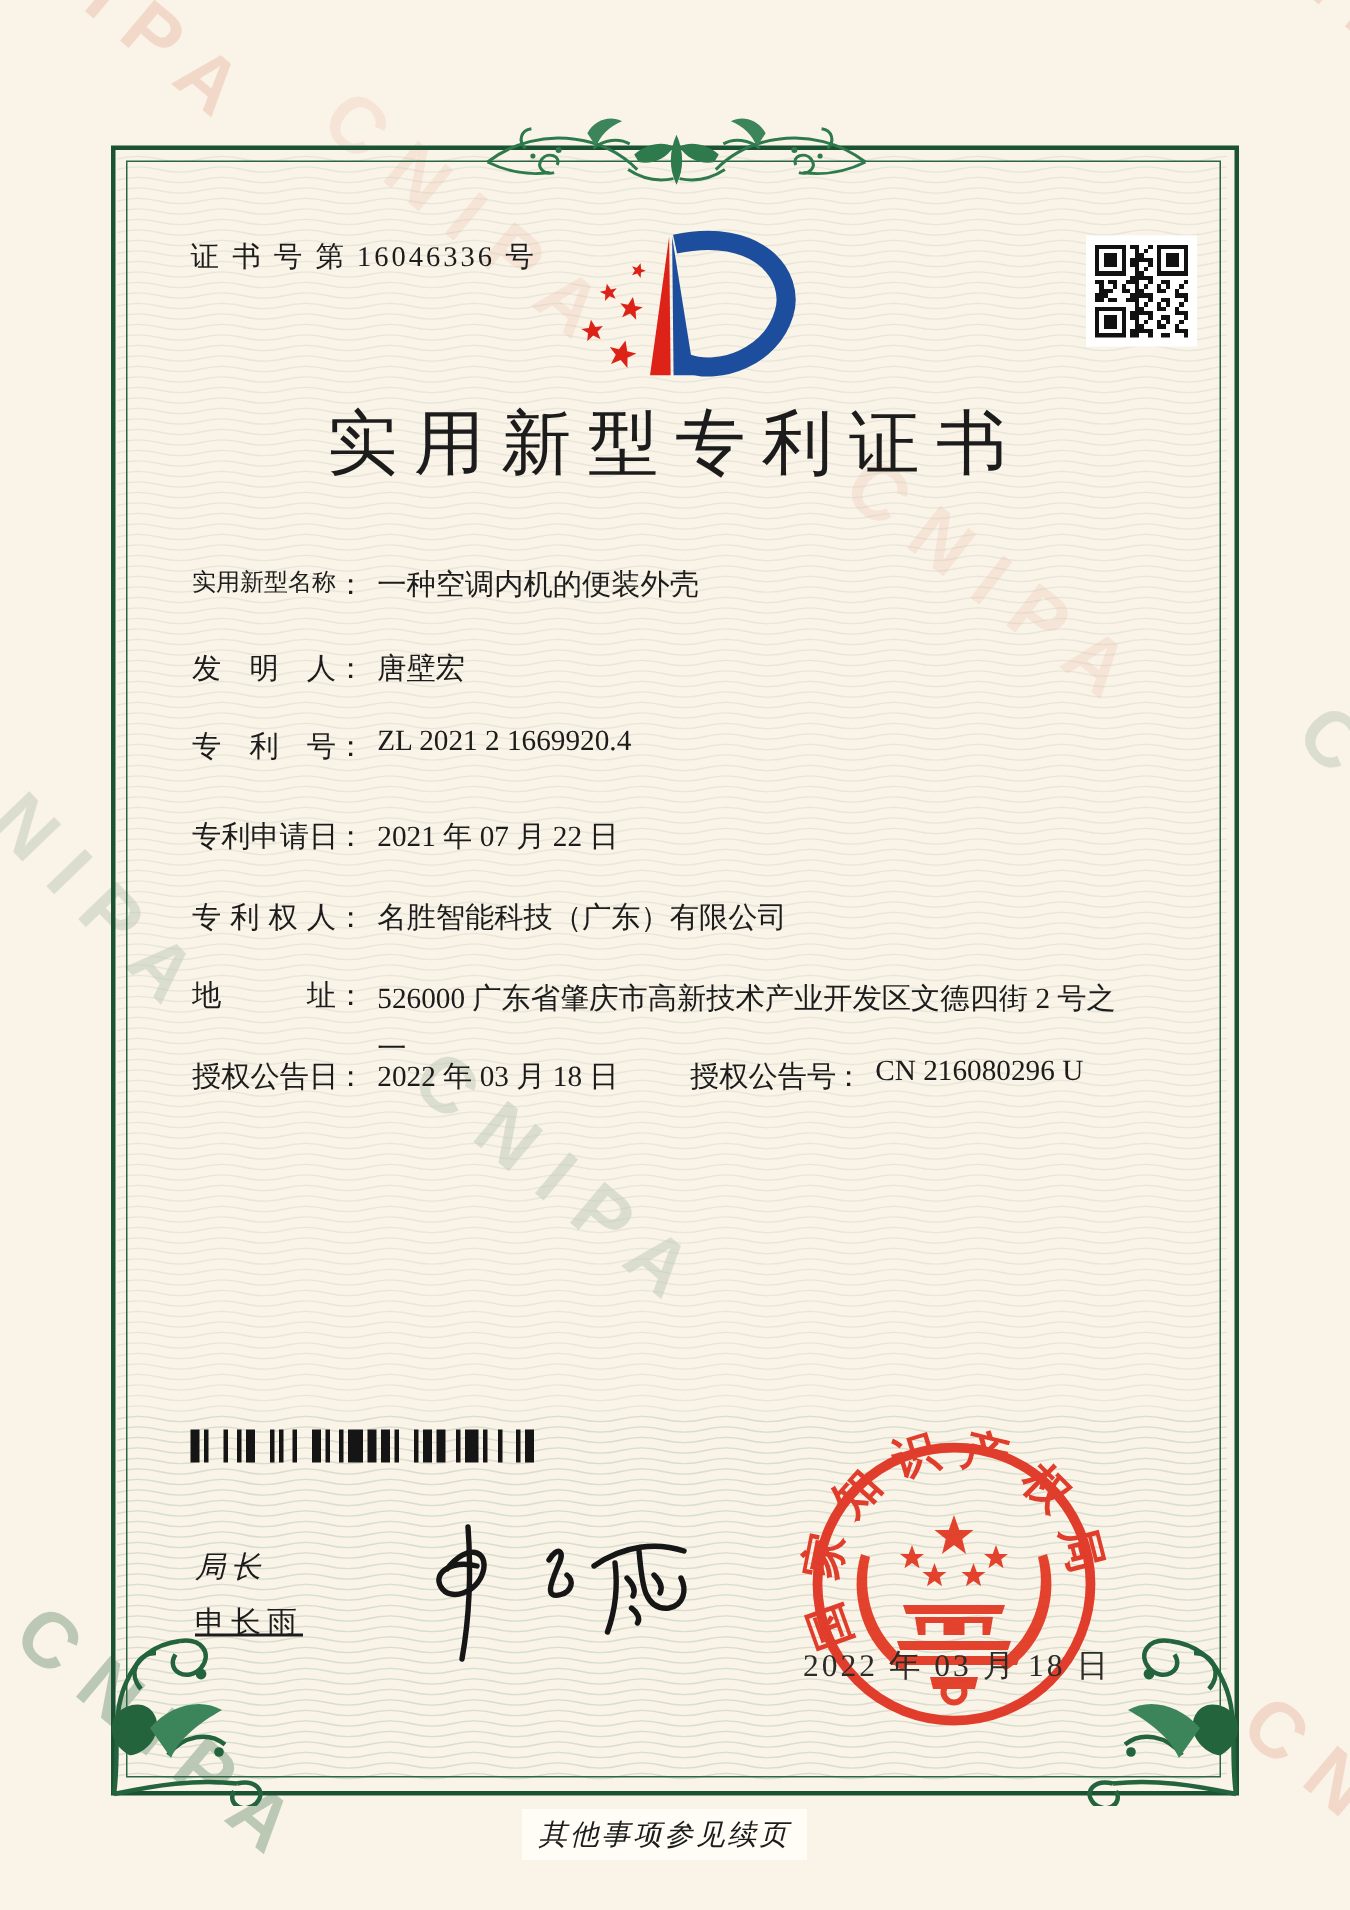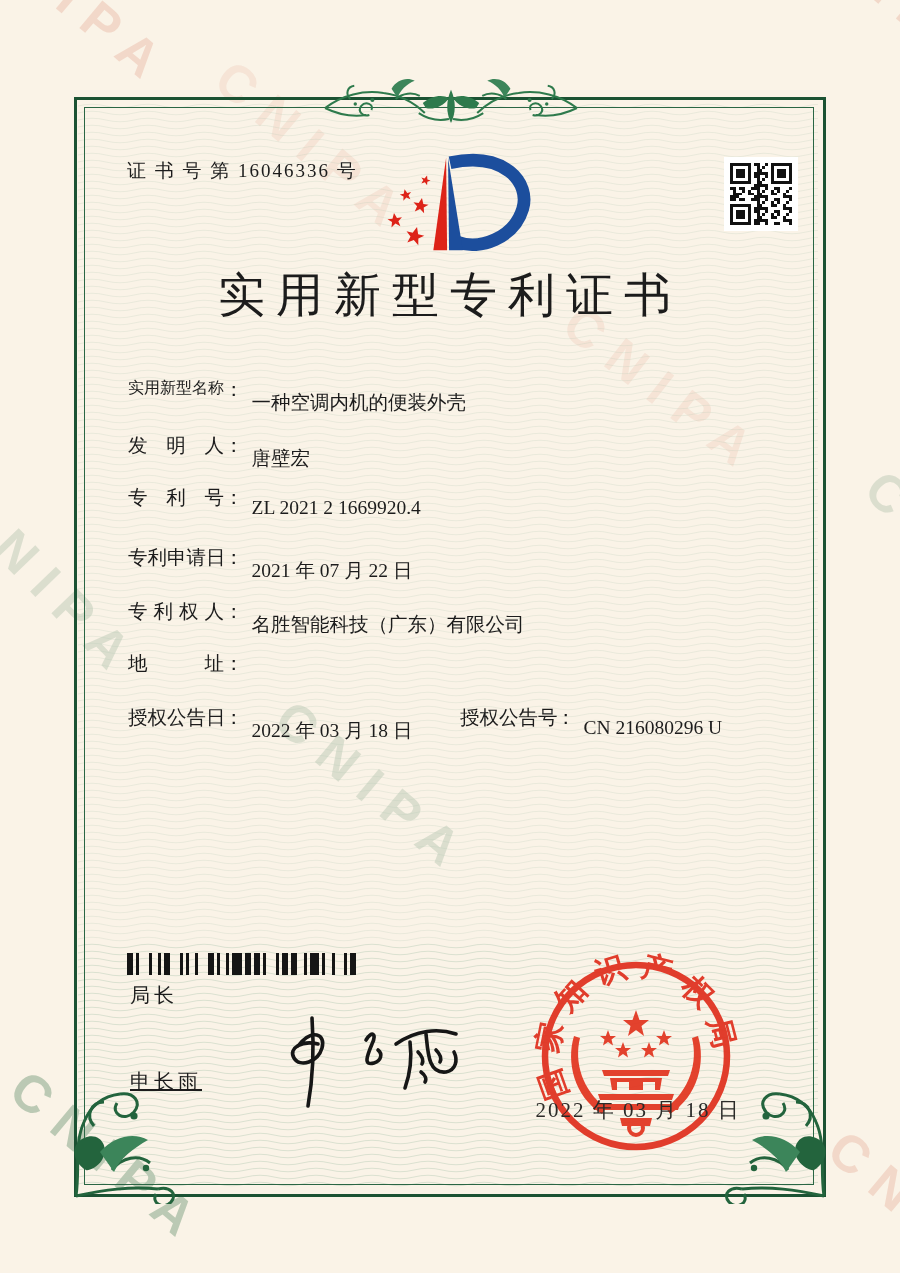--- a/index.html
+++ b/index.html
@@ -42,35 +42,35 @@
   .title{position:absolute;left:0;right:0;top:264px;text-align:center;
     font-size:47px;font-weight:normal;letter-spacing:11px;z-index:4;}
 
   
   .rows{position:absolute;left:128px;top:0;width:690px;z-index:4;font-size:19.5px;}
   .row{position:absolute;left:0;white-space:nowrap;}
   .flabel{display:inline-block;width:96px;text-align:justify;text-align-last:justify;
     white-space:nowrap;vertical-align:top;}
   .flabel.f6{font-size:16px;letter-spacing:0;padding-top:2px;}
   .colon{display:inline-block;margin-right:8px;vertical-align:top;}
-  .fvalue{display:inline-block;vertical-align:top;white-space:normal;margin-top:13px;}
+  .fvalue{display:inline-block;vertical-align:top;white-space:normal;}
   .addr-lines{display:inline-block;vertical-align:top;line-height:33px;}
   .grant2{position:absolute;left:332px;top:0;white-space:nowrap;}
 
   
   .bodytext{position:absolute;left:128px;top:742px;width:664px;z-index:4;
     font-size:19.5px;line-height:38px;font-style:italic;text-align:justify;}
   .bodytext p{margin:0;text-indent:2em;}
 
   
   .barcode{position:absolute;left:127px;top:953px;width:236px;height:22px;
     display:flex;align-items:stretch;z-index:4;}
 
   
-  .director-title{position:absolute;left:130px;top:982px;font-size:20px;letter-spacing:4px;z-index:4;}
+  .director-title{position:absolute;left:130px;top:1031px;font-size:20px;letter-spacing:4px;z-index:4;font-style:italic;}
   .director-name{position:absolute;left:130px;top:1068px;font-size:20px;letter-spacing:4px;z-index:4;text-decoration:underline;}
   .signature{position:absolute;left:268px;top:1012px;width:205px;height:98px;z-index:4;}
   .signature path{fill:none;stroke:#161616;stroke-width:3.6;stroke-linecap:round;stroke-linejoin:round;}
 
   
   .seal{position:absolute;left:530px;top:950px;width:212px;height:212px;z-index:4;opacity:0.93;}
   .seal-date{position:absolute;left:533px;top:1096px;width:210px;text-align:center;
     font-size:21px;letter-spacing:2px;color:#2b2b28;z-index:5;}
 
   
@@ -472,21 +472,21 @@
     <div class="row" style="top:484px">
       <span class="flabel">专利号</span><span class="colon">：</span><span class="fvalue">ZL 2021 2 1669920.4</span>
     </div>
     <div class="row" style="top:544px">
       <span class="flabel">专利申请日</span><span class="colon">：</span><span class="fvalue">2021 年 07 月 22 日</span>
     </div>
     <div class="row" style="top:598px">
       <span class="flabel">专利权人</span><span class="colon">：</span><span class="fvalue">名胜智能科技（广东）有限公司</span>
     </div>
     <div class="row" style="top:650px">
-      <span class="flabel">地址</span><span class="colon">：</span>
+      <span class="flabel">地址</span><span class="colon">：</span><span class="addr-lines"><span style="display:block">526000 广东省肇庆市高新技术产业开发区文德四街 2 号之</span><span style="display:block">一</span></span>
     </div>
     <div class="row" style="top:704px">
       <span class="flabel">授权公告日</span><span class="colon">：</span><span class="fvalue">2022 年 03 月 18 日</span>
       <span class="grant2"><span class="flabel">授权公告号</span><span class="colon">：</span><span class="fvalue">CN 216080296 U</span></span>
     </div>
   </div>
 
 
   <div class="barcode" id="barcode-bars">
       <div style="width:6.2105263157894735px;background:#151515"></div>
@@ -571,14 +571,15 @@
       <path d="M-38 38 L38 38 L36 44 L-36 44 Z"></path>
       <path d="M-44 48 L44 48 L42 54 L-42 54 Z"></path>
       <path d="M-56,-18 C-62,6 -54,34 -30,52 L-34,58 C-62,40 -70,6 -62,-20 Z"></path>
       <path d="M56,-18 C62,6 54,34 30,52 L34,58 C62,40 70,6 62,-20 Z"></path>
       <path d="M-16 62 L16 62 L14 70 L-14 70 Z"></path>
       <circle cx="0" cy="72" r="7" fill="none" stroke="#e23520" stroke-width="4"></circle>
     </g>
   </svg>
   <div class="seal-date">2022 年 03 月 18 日</div>
 
+  <div class="note-box">其他事项参见续页</div>
 
 </div>
 
 </body></html>

